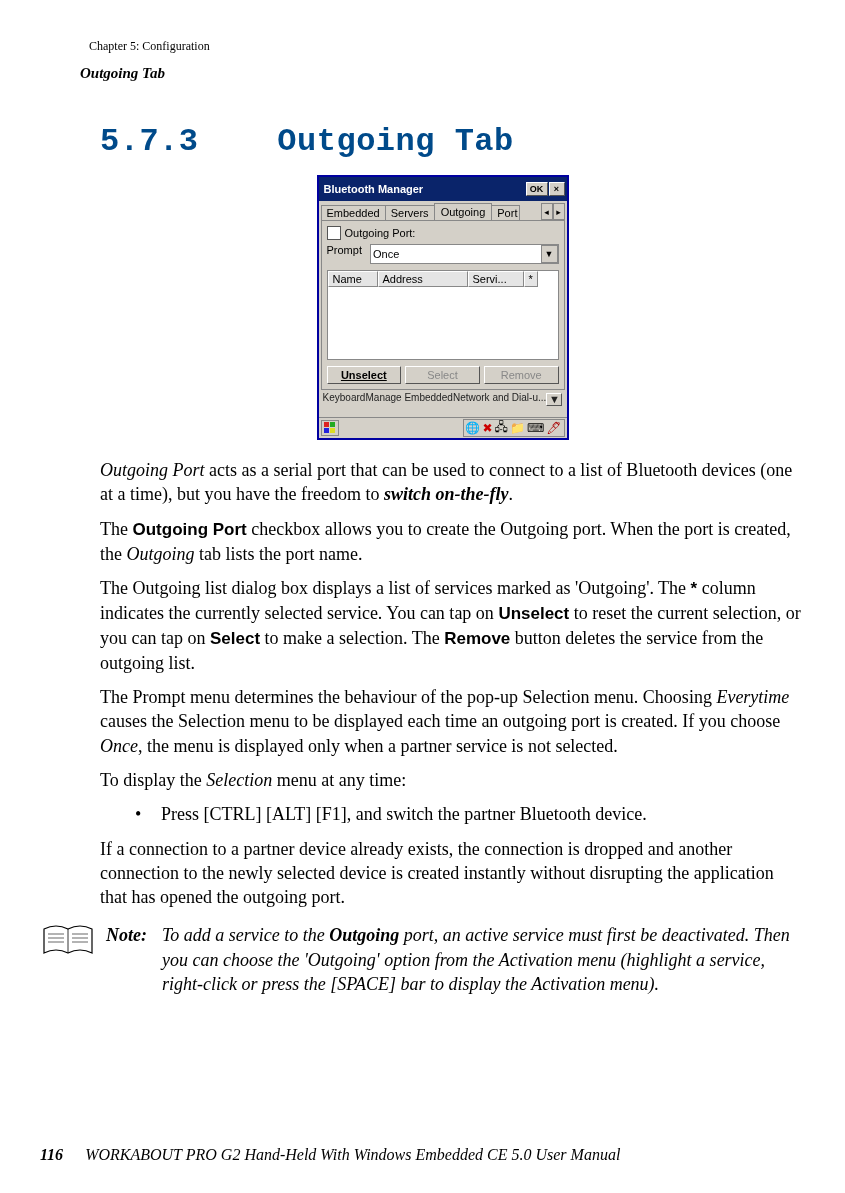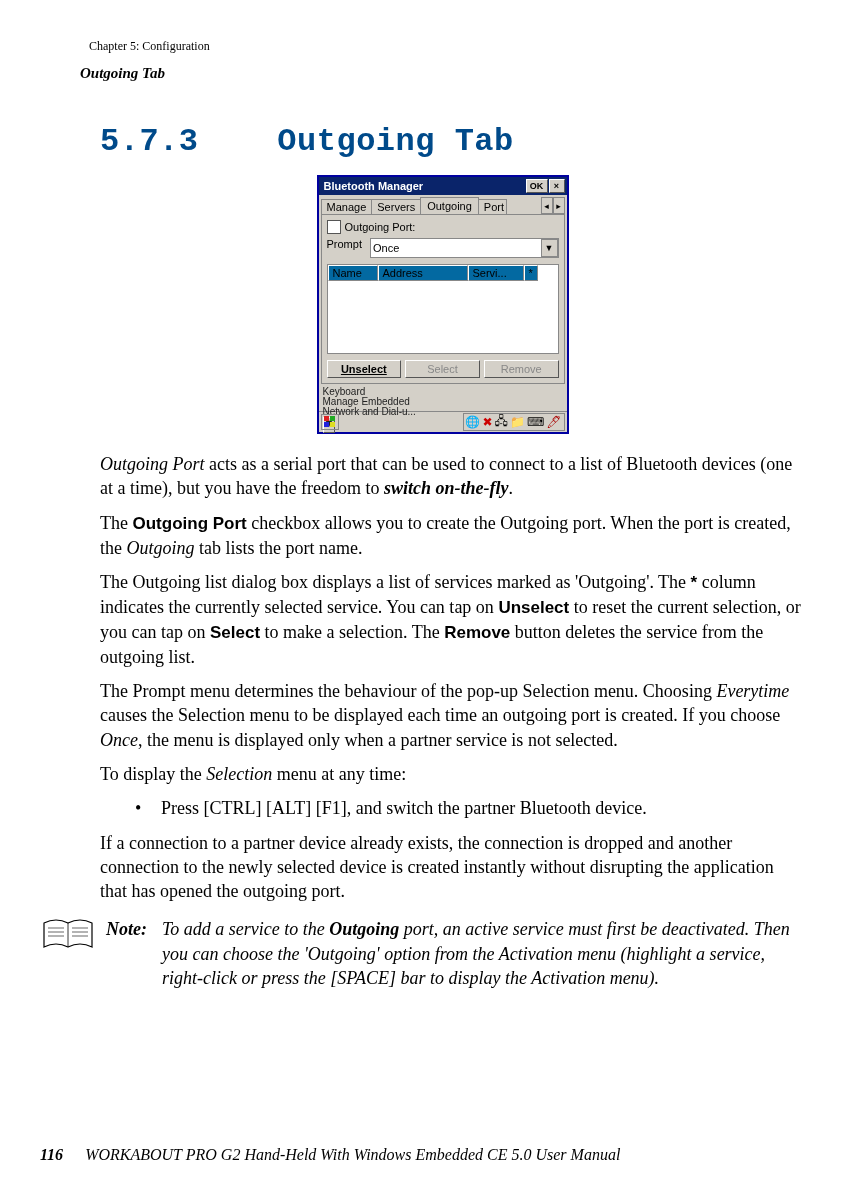--- a/index.html
+++ b/index.html
@@ -49,21 +49,21 @@
       border: 2px solid #0000a0;
       font-family: Tahoma, Arial, sans-serif;
       font-size: 11px;
       background: #d4d0c8;
     }
     .titlebar {
       background: #0a246a;
       color: #fff;
       display: flex;
       align-items: center;
-      height: 18px;
+      height: 24px;
       padding: 0 2px;
     }
     .titlebar .ttext {
       flex: 1;
       font-weight: bold;
       font-size: 11px;
       padding-left: 3px;
     }
     .tbtn {
       background: #d4d0c8;
@@ -171,21 +171,21 @@
       border: 1px solid #888;
       height: 88px;
     }
     .lv-headers {
       display: flex;
     }
     .lv-h {
       border: 1px solid #fff;
       border-right-color: #888;
       border-bottom-color: #888;
-      background: #0369a1;
+      background: #e5e5e5;
       font-size: 11px;
       padding: 1px 4px;
       box-sizing: border-box;
     }
     .lv-h1 { flex: 0 0 50px; }
     .lv-h2 { flex: 0 0 90px; }
     .lv-h3 { flex: 0 0 56px; }
     .lv-h4 { flex: 0 0 14px; text-align: center; }
     .button-row {
       display: flex;
@@ -205,21 +205,20 @@
     .wbtn.bold { font-weight: bold; text-decoration: underline; }
     .wbtn.disabled { color: #888; }
     .bg-icons {
       display: flex;
       justify-content: space-around;
       font-size: 10px;
       padding: 1px 4px 0 4px;
       color: #222;
       height: 24px;
       align-items: flex-start;
-      flex-direction: column;
     }
     .bg-icons span { text-align: center; display: block; line-height: 1; }
     .taskbar {
       height: 20px;
       border-top: 1px solid #888;
       background: #d4d0c8;
       display: flex;
       align-items: center;
       padding: 0 2px;
     }
@@ -307,21 +306,21 @@
   </h2>
 
   <div class="screenshot-wrap">
     <div class="win">
       <div class="titlebar">
         <span class="ttext">Bluetooth Manager</span>
         <div class="tbtn">OK</div>
         <div class="tbtn closebtn">×</div>
       </div>
       <div class="tabs">
-        <div class="tab">Manage</div>
+        <div class="tab">Embedded</div>
         <div class="tab">Servers</div>
         <div class="tab active">Outgoing</div>
         <div class="tab partial">Port</div>
         <div class="tab-arrows">
           <div class="tab-arrow">◂</div>
           <div class="tab-arrow">▸</div>
         </div>
       </div>
       <div class="tab-panel">
         <div class="checkbox-row">

